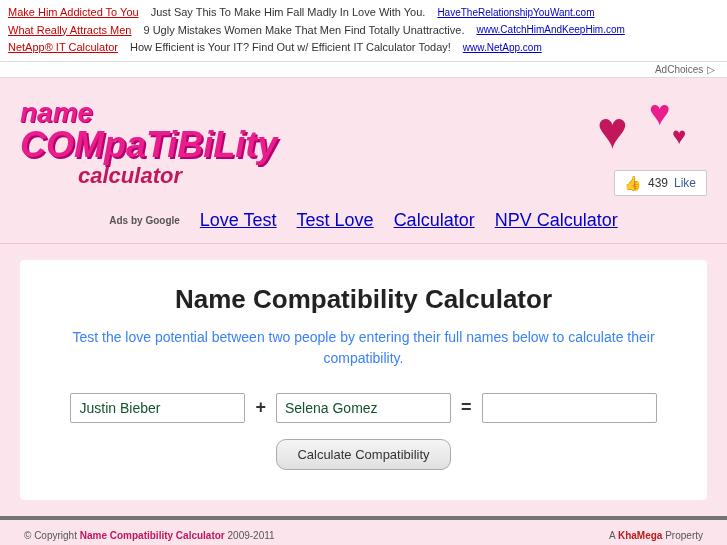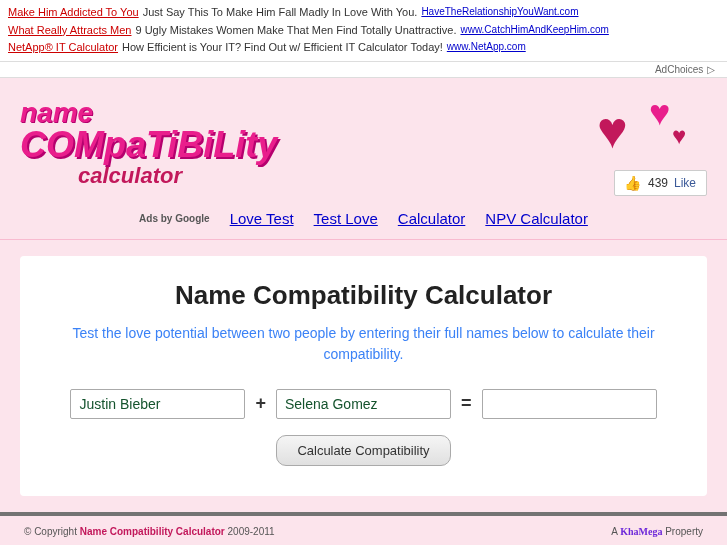--- a/index.html
+++ b/index.html
@@ -17,21 +17,21 @@
       background: #fff;
       border-bottom: 1px solid #ddd;
       padding: 4px 8px;
       font-size: 11px;
       line-height: 1.6;
     }
     #ad-bar a {
       color: #c00;
       text-decoration: underline;
     }
-    #ad-bar .ad-row { display: flex; align-items: flex-start; gap: 4px; flex-wrap: wrap; }
+    #ad-bar .ad-row { display: flex; align-items: center; gap: 12px; flex-wrap: wrap; }
     #ad-bar .ad-site { color: #00c; font-size: 10px; text-decoration: underline; }
     .adchoices-bar {
       display: flex;
       justify-content: flex-end;
       align-items: center;
       padding: 2px 8px;
       font-size: 10px;
       color: #666;
       background: #fff;
       border-bottom: 1px solid #ddd;
@@ -119,21 +119,21 @@
       background: #fce4ec;
       display: flex;
       align-items: center;
       justify-content: center;
       gap: 20px;
       padding: 6px 0 12px 0;
       border-bottom: 1px solid #f8bbd0;
     }
     #nav a {
       color: #0000cc;
-      font-size: 15px;
+      font-size: 18px;
       text-decoration: underline;
     }
     #nav .ads-label { font-size: 10px; color: #555; }
 
     
     #main {
       background: #fff;
       margin: 16px 20px;
       padding: 24px 30px 30px 30px;
       border-radius: 4px;
@@ -209,21 +209,21 @@
       font-size: 10px;
       color: #555;
       border-top: 4px solid #737373;
       margin-top: 4px;
     }
     #footer a {
       color: #c2185b;
       font-weight: bold;
       text-decoration: none;
     }
-    #footer .khamega a { color: #6d28d9; font-weight: bold; font-family: Liberation Serif, serif; }
+    #footer .khamega a { color: #b91c1c; font-weight: bold; }
   </style>
 </head>
 <body>
 
 <div id="ad-bar">
   <div class="ad-row">
     <a href="#">Make Him Addicted To You</a>
     <span> Just Say This To Make Him Fall Madly In Love With You.</span>
     <a href="#" class="ad-site">HaveTheRelationshipYouWant.com</a>
   </div>

